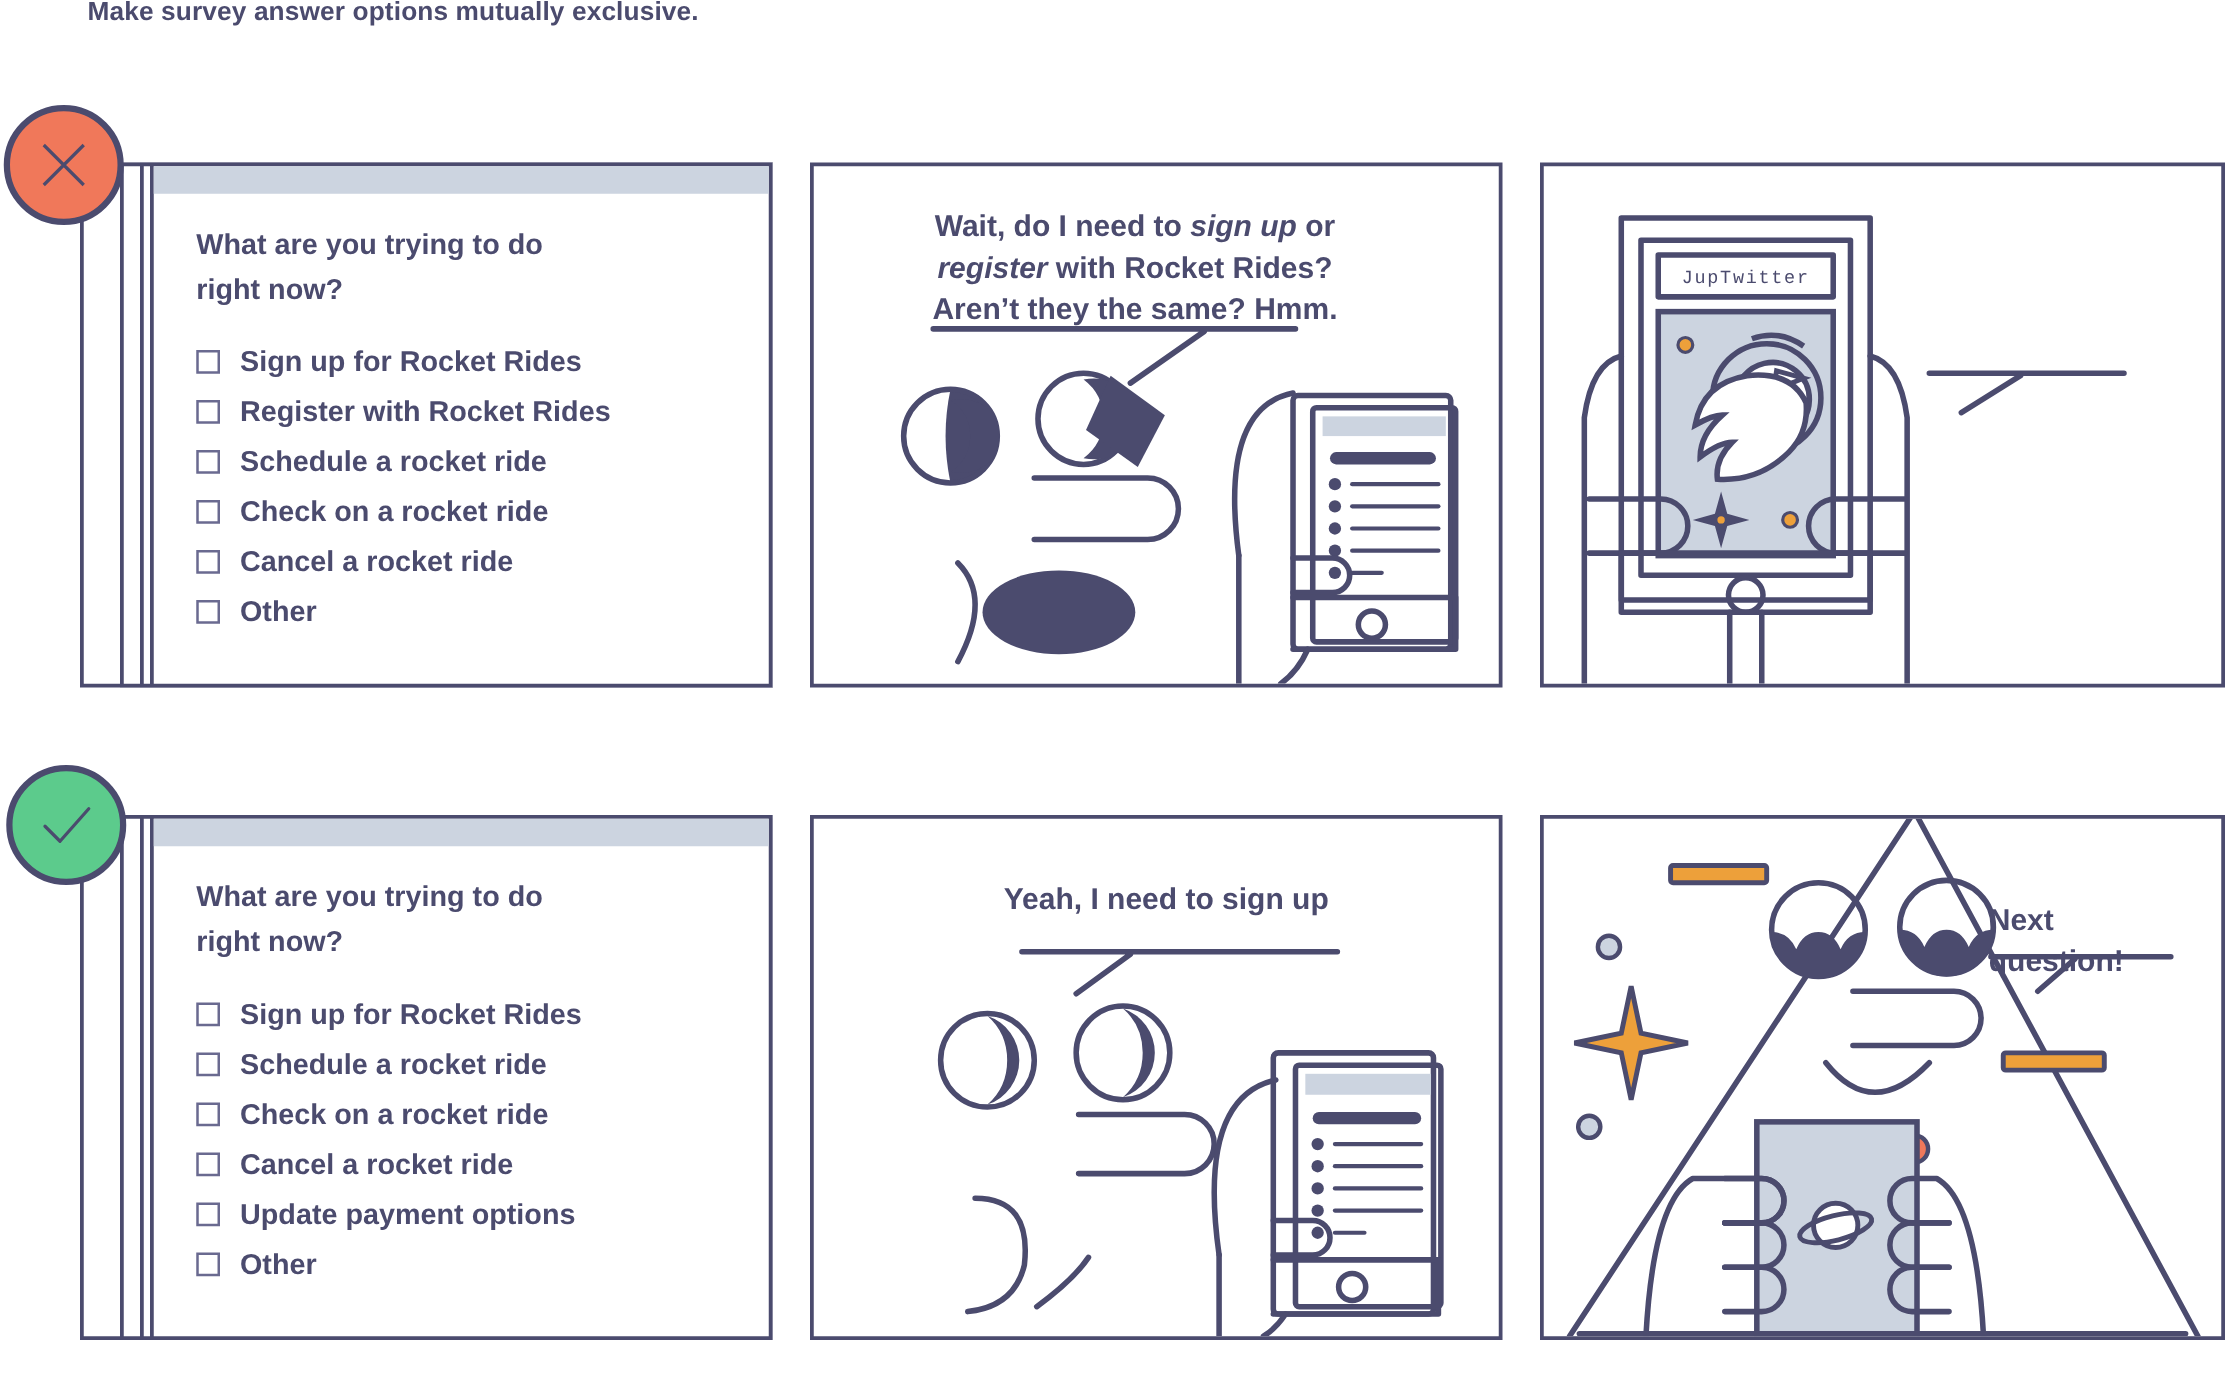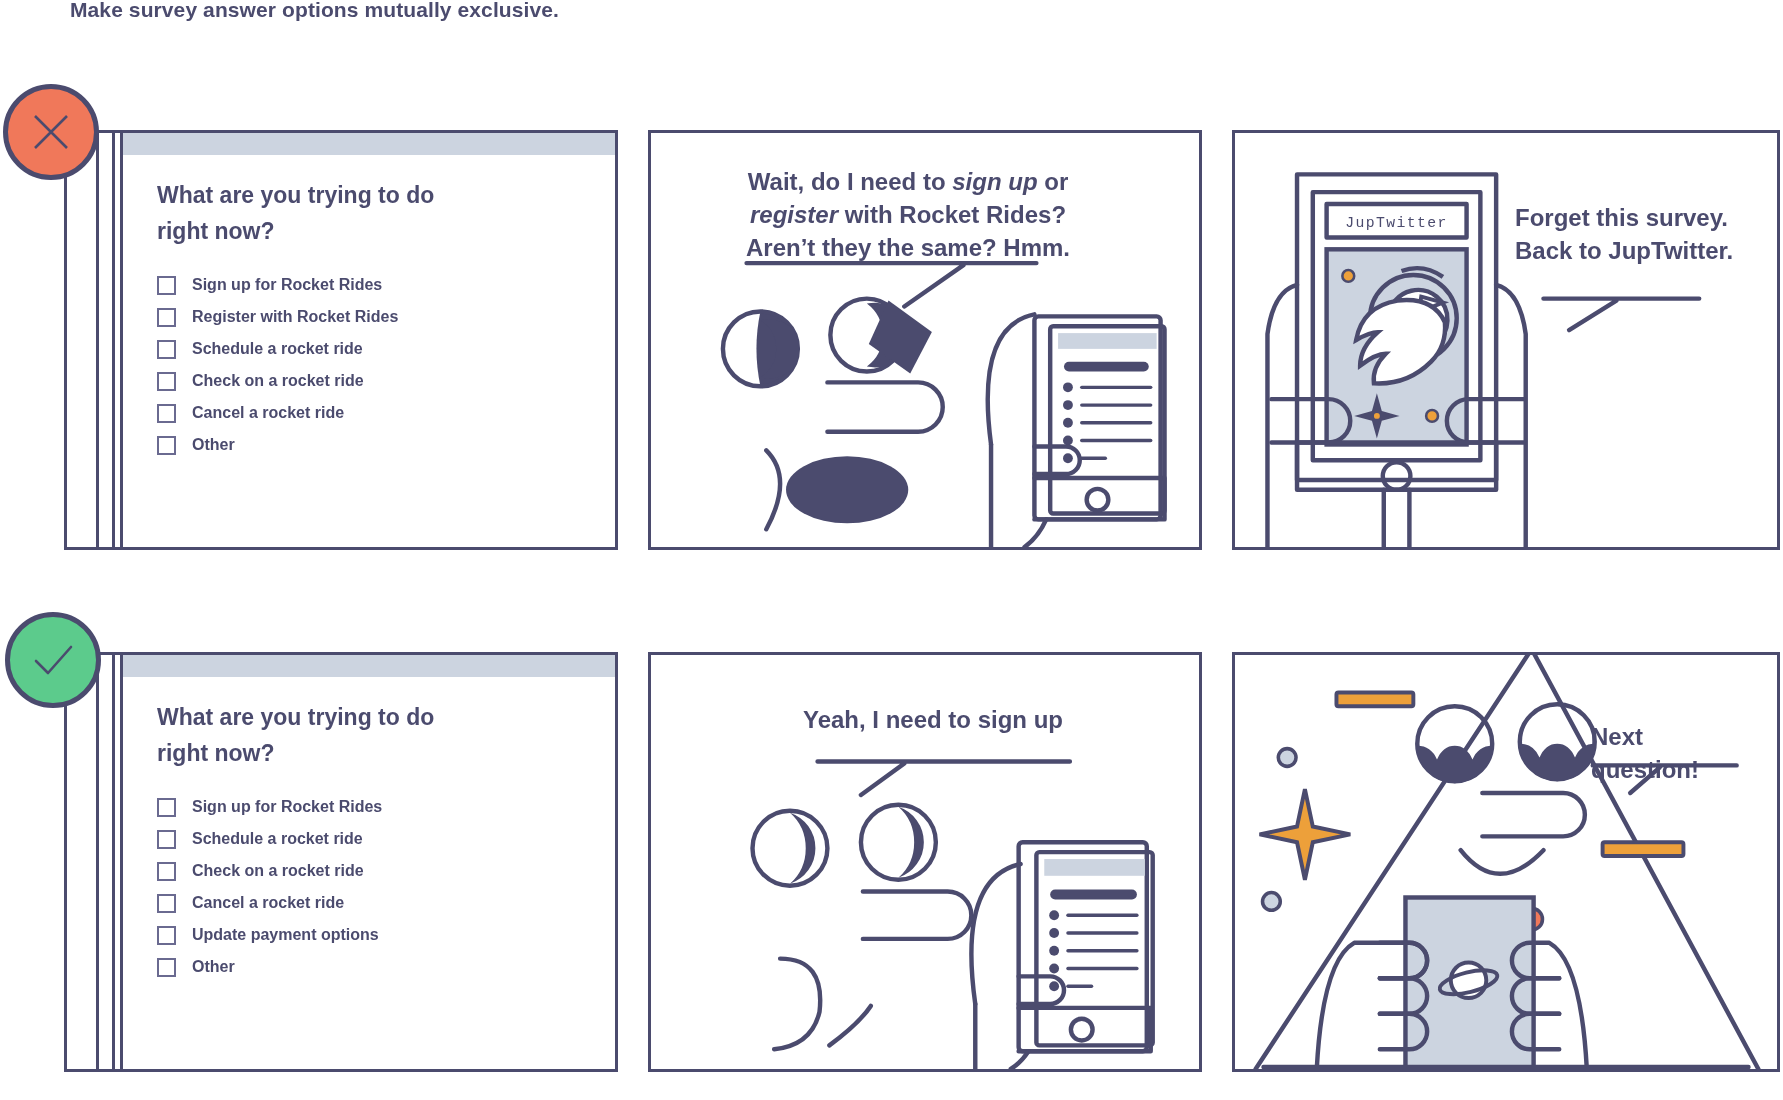--- a/index.html
+++ b/index.html
@@ -73,21 +73,21 @@
     margin-bottom: 13px;
   }
   .opt .box {
     width: 19px; height: 19px;
     border: 2.4px solid #6a6a90;
     margin-right: 16px;
     flex: 0 0 auto;
     background: #fff;
   }
   .opt .lbl {
-    font-size: 16px; font-weight: bold; color: #4b4b6e;
+    font-size: 23px; font-weight: bold; color: #4b4b6e;
     white-space: nowrap;
   }
 
   
   .mid-panel  { left: 648px; top: 0; width: 554px; height: 420px; }
   .right-panel{ left: 1232px; top: 0; width: 548px; height: 420px; }
 
   .bubble-text {
     position: absolute;
     font-size: 24px; font-weight: bold; color: #4b4b6e;
@@ -210,21 +210,20 @@
           <path class="ln" d="M388 318 H420 a14 14 0 0 1 0 28 H388" fill="#fff"></path>
           <path class="ln" d="M388 350 H520 v42 H388"></path>
           <circle cx="452" cy="372" r="11" class="ln"></circle>
           <path class="ln" d="M344 316 V420"></path>
           <path class="ln" d="M400 392 q-8 18 -22 28"></path>
         </g>
       </svg>
     </div>
 
     <div class="panel right-panel">
-      <div class="bubble-text" style="left:280px; top:68px; width:250px;">Forget this survey. Back to JupTwitter.</div>
       <svg class="art" viewBox="0 0 548 420">
         <path class="ln" d="M312 168 H470 M386 170 L338 200"></path>
 
         <rect class="ln" x="62" y="42" width="202" height="310" fill="#fff"></rect>
         <rect class="ln" x="78" y="60" width="170" height="272" fill="#fff"></rect>
 
         <rect class="ln" x="92" y="72" width="142" height="34" fill="#fff"></rect>
         <text x="163" y="95" text-anchor="middle" font-family="&quot;Liberation Mono&quot;, monospace" font-size="15" letter-spacing="1.4" fill="#4b4b6e">JupTwitter</text>
 
         <rect class="scr" x="92" y="118" width="142" height="198"></rect>

